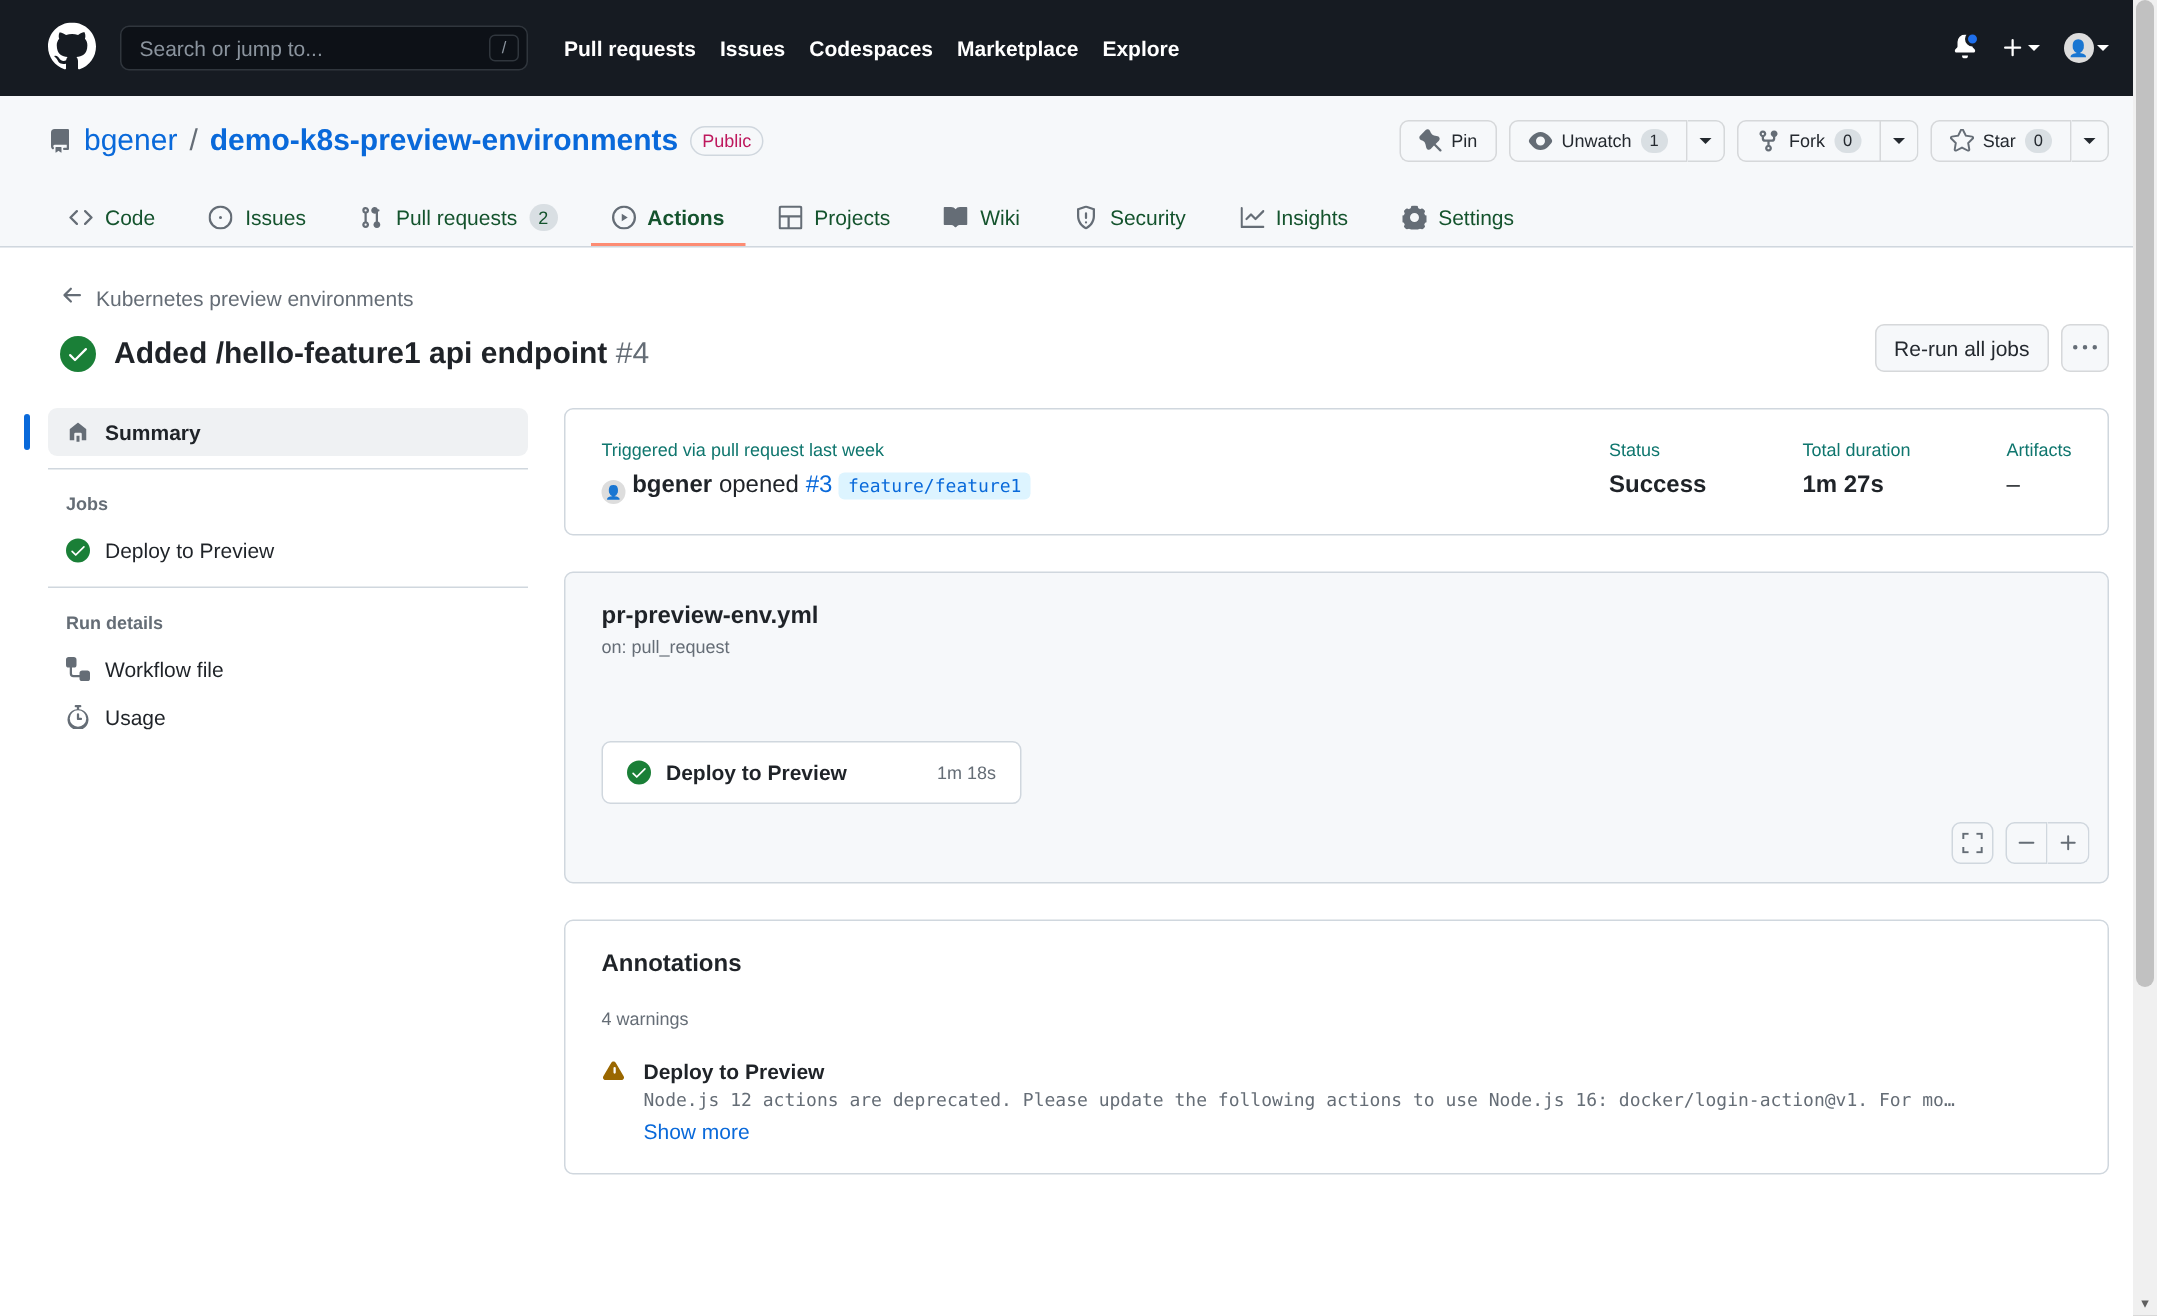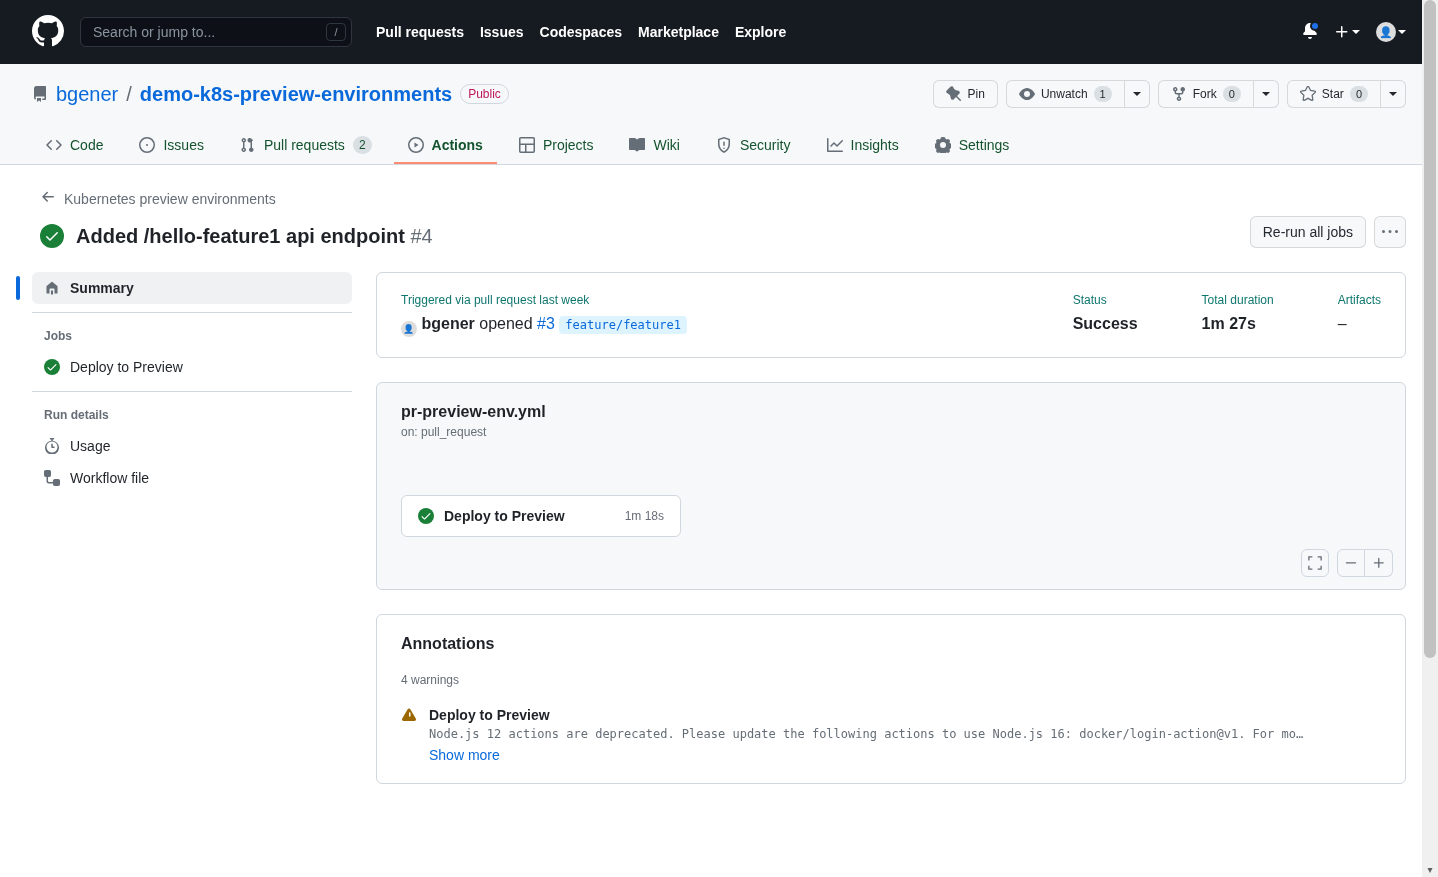--- a/index.html
+++ b/index.html
@@ -308,29 +308,29 @@
           <svg viewBox="0 0 16 16">
             <path d="M13.78 4.22a.75.75 0 010 1.06l-7.25 7.25a.75.75 0 01-1.06 0L2.22 9.28a.75.75 0 011.06-1.06L6 10.94l6.72-6.72a.75.75 0 011.06 0z"></path>
           </svg>
         </span>
       <span>Deploy to Preview</span>
     </a>
     <div class="side-divider"></div>
     <div class="side-section-title">Run details</div>
     <a class="side-item">
       <svg width="16" height="16" viewBox="0 0 16 16" fill="#656d76">
-          <path d="M5.75.75A.75.75 0 016.5 0h3a.75.75 0 010 1.5h-.75v1.278a7 7 0 11-1.5 0V1.5H6.5a.75.75 0 01-.75-.75zM8 14.5A5.5 5.5 0 108 3.5a5.5 5.5 0 000 11zm.75-8.25a.75.75 0 00-1.5 0v3c0 .414.336.75.75.75h2a.75.75 0 000-1.5H8.75v-2.25z"></path>
-        </svg>
-      <span>Usage</span>
+          <path d="M0 1.75C0 .784.784 0 1.75 0h3.5C6.216 0 7 .784 7 1.75v3.5A1.75 1.75 0 015.25 7H4v4a1 1 0 001 1h4v-1.25C9 9.784 9.784 9 10.75 9h3.5c.966 0 1.75.784 1.75 1.75v3.5A1.75 1.75 0 0114.25 16h-3.5A1.75 1.75 0 019 14.25v-.75H5a2.5 2.5 0 01-2.5-2.5V7h-.75A1.75 1.75 0 010 5.25v-3.5z"></path>
+        </svg>
+      <span>Workflow file</span>
     </a>
     <a class="side-item">
       <svg width="16" height="16" viewBox="0 0 16 16" fill="#656d76">
-          <path d="M0 1.75C0 .784.784 0 1.75 0h3.5C6.216 0 7 .784 7 1.75v3.5A1.75 1.75 0 015.25 7H4v4a1 1 0 001 1h4v-1.25C9 9.784 9.784 9 10.75 9h3.5c.966 0 1.75.784 1.75 1.75v3.5A1.75 1.75 0 0114.25 16h-3.5A1.75 1.75 0 019 14.25v-.75H5a2.5 2.5 0 01-2.5-2.5V7h-.75A1.75 1.75 0 010 5.25v-3.5z"></path>
-        </svg>
-      <span>Workflow file</span>
+          <path d="M5.75.75A.75.75 0 016.5 0h3a.75.75 0 010 1.5h-.75v1.278a7 7 0 11-1.5 0V1.5H6.5a.75.75 0 01-.75-.75zM8 14.5A5.5 5.5 0 108 3.5a5.5 5.5 0 000 11zm.75-8.25a.75.75 0 00-1.5 0v3c0 .414.336.75.75.75h2a.75.75 0 000-1.5H8.75v-2.25z"></path>
+        </svg>
+      <span>Usage</span>
     </a>
   </aside>
 
   <main class="main">
 
     <div class="card summary-card">
       <div class="summary-col" style="flex:1;">
         <div class="label">Triggered via pull request last week</div>
         <div class="value">
           <span class="avatar-xs">👤</span>

